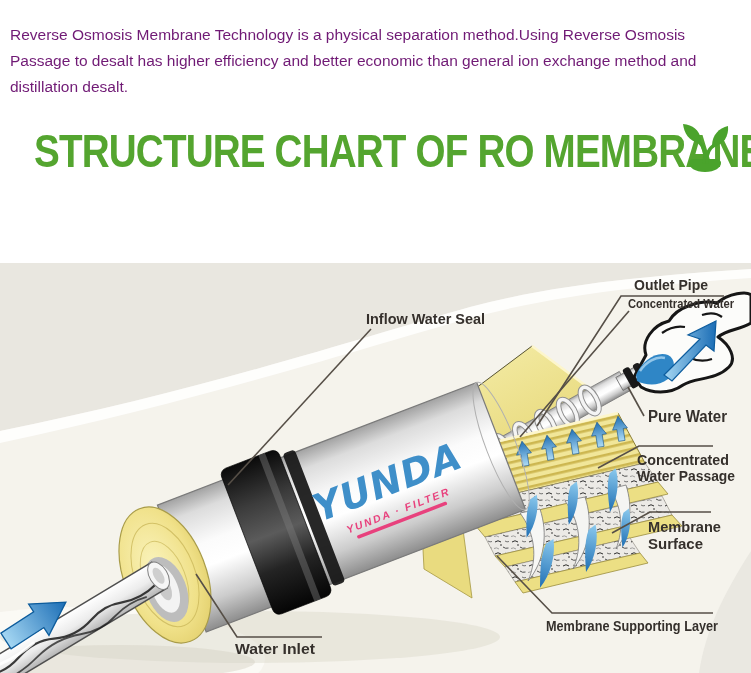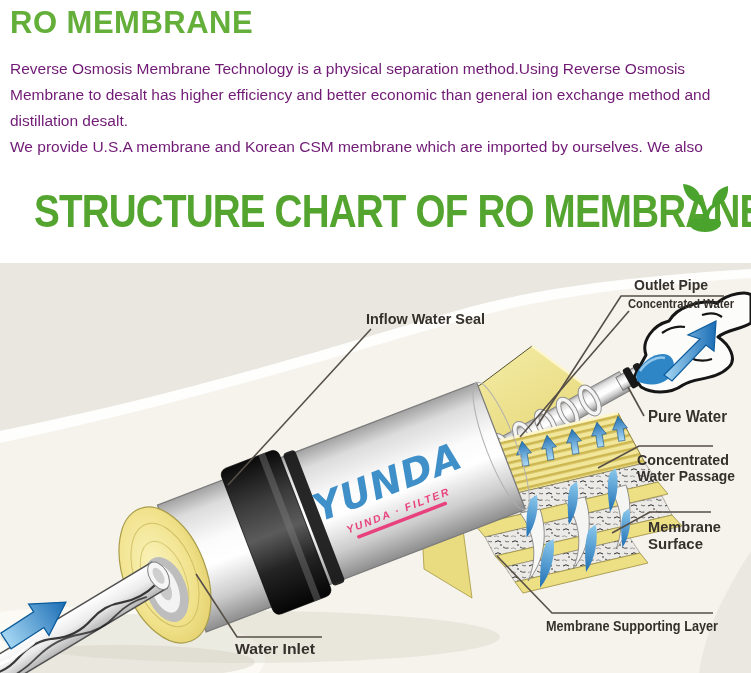--- a/index.html
+++ b/index.html
@@ -24,26 +24,24 @@
     transform:scaleX(0.84);transform-origin:left center;letter-spacing:-1px;
   }
   .sprout{position:absolute;left:681px;top:8px;}
   .diagram-wrap{position:absolute;left:0;top:263px;width:751px;height:410px;}
   svg text.lbl{fill:#35302c;font-weight:bold;font-family:"Liberation Sans","DejaVu Sans",sans-serif;}
 </style>
 </head>
 <body>
 
 <div class="header">
-  <h1 class="page-title">RO MEMBRANE</h1>
   <div class="intro">
     <div class="pline">Reverse Osmosis Membrane Technology is a physical separation method.Using Reverse Osmosis</div>
-    <div class="pline">Membrane to desalt has higher efficiency and better economic than general ion exchange method and</div>
+    <div class="pline">Passage to desalt has higher efficiency and better economic than general ion exchange method and</div>
     <div class="pline">distillation desalt.</div>
-    <div class="pline">We provide U.S.A membrane and Korean CSM membrane which are imported by ourselves. We also</div>
   </div>
 </div>
 
 <div class="structure-head">
   <h2 class="structure-title">STRUCTURE CHART OF RO MEMBRANE</h2>
   <span class="sprout">
     <svg width="48" height="54" viewBox="0 0 48 54">
       <path d="M24,50 c-10,0 -16,-4.5 -16,-9 c0,-2.5 2.5,-4 5,-4 h22 c2.5,0 5,1.5 5,4 c0,4.5 -6,9 -16,9 z" fill="#4aa32c"></path>
       <path d="M23,40 c2,-9 1,-15 -6,-21" stroke="#4aa32c" stroke-width="3.6" fill="none" stroke-linecap="round"></path>
       <path d="M26,40 c-1,-8 2,-14 9,-18" stroke="#4aa32c" stroke-width="3.6" fill="none" stroke-linecap="round"></path>

